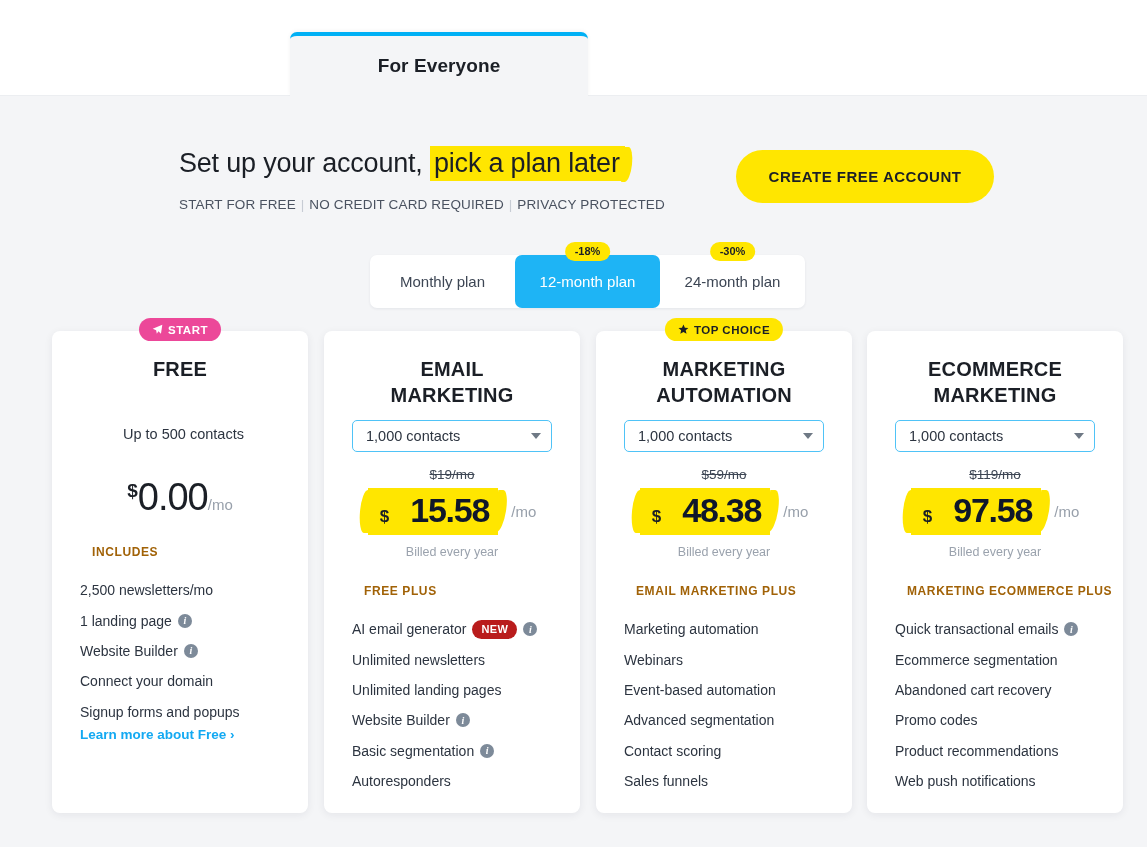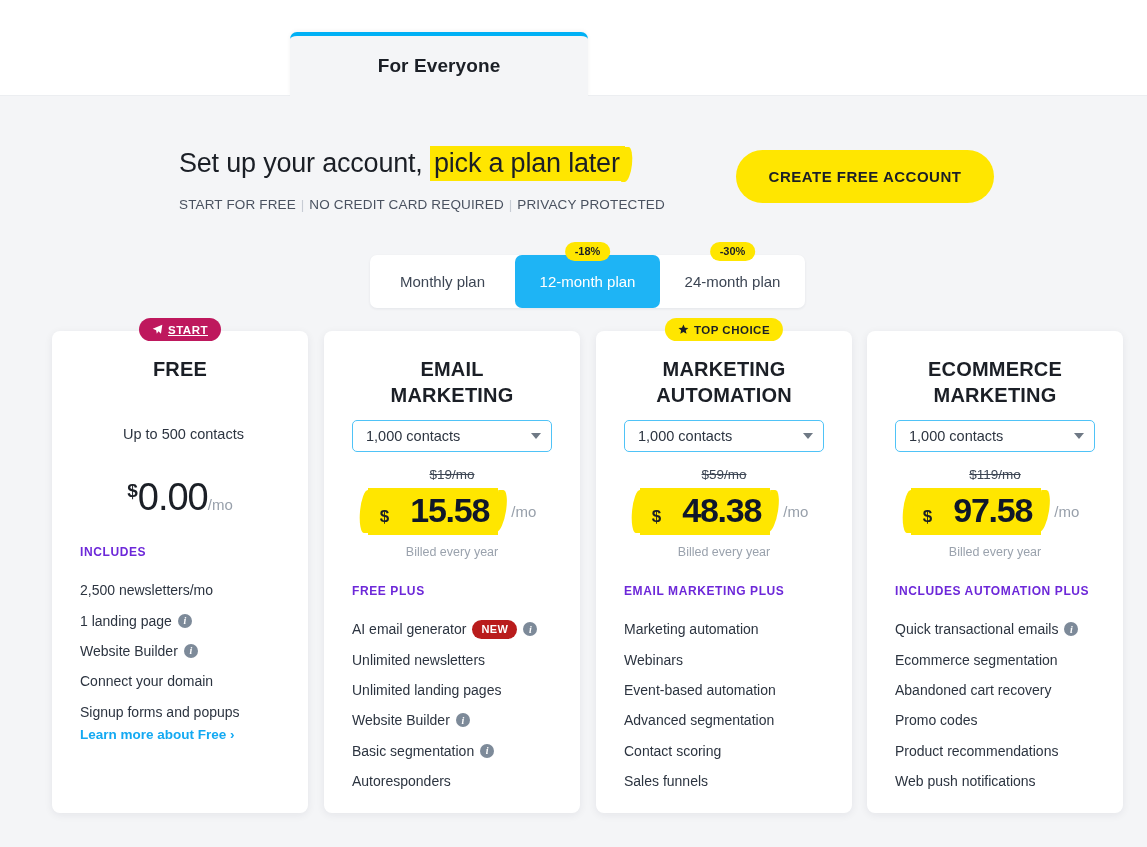--- a/index.html
+++ b/index.html
@@ -173,21 +173,21 @@
     align-items: center;
     gap: 5px;
     height: 23px;
     padding: 0 13px;
     border-radius: 12px;
     font-size: 11.5px;
     font-weight: bold;
     letter-spacing: .5px;
     white-space: nowrap;
   }
-  .ribbon.start { background: #be185d; color: #ffffff; text-decoration: underline; }
+  .ribbon.start { background: #ec4899; color: #ffffff; }
   .ribbon.top   { background: #ffe600; color: #1b1f26; }
 
   .card-title {
     position: absolute;
     top: 25px; left: 0; width: 100%;
     text-align: center;
     font-size: 20px;
     font-weight: bold;
     color: #1b1f26;
     line-height: 26px;
@@ -284,25 +284,25 @@
     position: absolute;
     top: 214px; left: 0; width: 100%;
     text-align: center;
     font-size: 12.5px;
     color: #9aa2ad;
   }
 
   
   .feat-head {
     position: absolute;
-    left: 28px;
+    left: 40px;
     font-size: 12px;
     font-weight: bold;
     letter-spacing: .6px;
-    color: #6d28d9;
+    color: #a16207;
   }
   .feat-head.fh-free { top: 214px; }
   .feat-head.fh-paid { top: 253px; }
 
   .feats { position: absolute; left: 28px; width: 210px; }
   .feats.ff-free { top: 244px; }
   .feats.ff-paid { top: 283px; }
   .feat {
     display: flex;
     align-items: center;
@@ -542,21 +542,21 @@
       </div>
       <div class="old-price">$119/mo</div>
       <div class="price-row">
         <span class="price-mark">
           <span class="cur">$</span>
             <span class="amt">97.58</span>
         </span>
         <span class="per-out">/mo</span>
       </div>
       <div class="billed">Billed every year</div>
-      <div class="feat-head fh-paid">INCLUDES AUTOMATION PLUS</div>
+      <div class="feat-head fh-paid">MARKETING ECOMMERCE PLUS</div>
       <div class="feats ff-paid">
         <div class="feat">
             <span>Quick transactional emails</span>
             <span class="info-icon">i</span>
           </div>
         <div class="feat">
             <span>Ecommerce segmentation</span>
           </div>
         <div class="feat">
             <span>Abandoned cart recovery</span>

